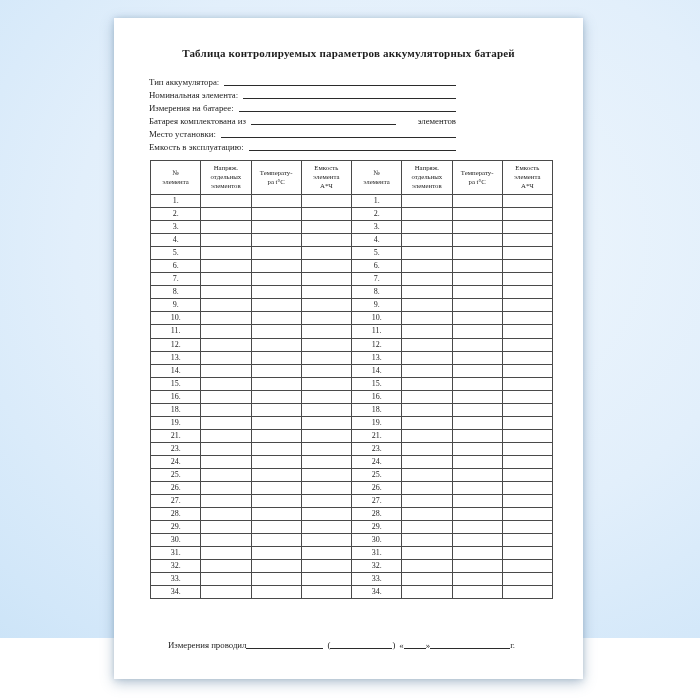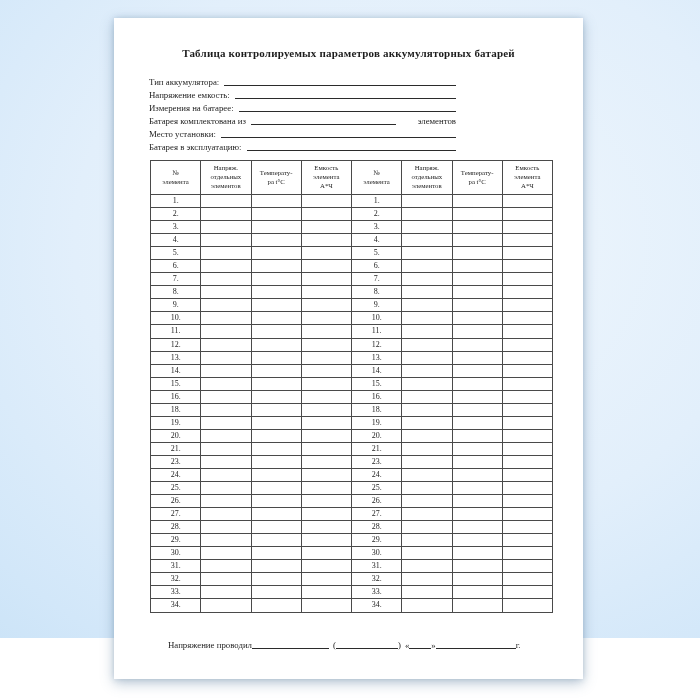--- a/index.html
+++ b/index.html
@@ -127,41 +127,41 @@
 
     <h1 class="title">Таблица контролируемых параметров аккумуляторных батарей</h1>
 
     <div class="form">
       <div class="form-row">
         <span class="label">Тип аккумулятора:</span>
         <span class="fill"></span>
 
       </div>
       <div class="form-row">
-        <span class="label">Напряжение емкость:</span>
+        <span class="label">Номинальная элемента:</span>
         <span class="fill"></span>
 
       </div>
       <div class="form-row">
         <span class="label">Измерения на батарее:</span>
         <span class="fill"></span>
 
       </div>
       <div class="form-row">
         <span class="label">Батарея комплектована из</span>
         <span class="fill"></span>
         <span class="suffix">элементов</span>
       </div>
       <div class="form-row">
         <span class="label">Место установки:</span>
         <span class="fill"></span>
 
       </div>
       <div class="form-row">
-        <span class="label">Батарея в эксплуатацию:</span>
+        <span class="label">Емкость в эксплуатацию:</span>
         <span class="fill"></span>
 
       </div>
     </div>
 
     <table class="params">
       <colgroup>
         <col style="width:12.5%">
           <col style="width:12.5%">
           <col style="width:12.5%">
@@ -370,30 +370,20 @@
             <td>19.</td>
             <td></td>
             <td></td>
             <td></td>
             <td>19.</td>
             <td></td>
             <td></td>
             <td></td>
           </tr>
           <tr>
-            <td>20.</td>
-            <td></td>
-            <td></td>
-            <td></td>
-            <td>20.</td>
-            <td></td>
-            <td></td>
-            <td></td>
-          </tr>
-          <tr>
             <td>21.</td>
             <td></td>
             <td></td>
             <td></td>
             <td>21.</td>
             <td></td>
             <td></td>
             <td></td>
           </tr>
           <tr>
@@ -513,21 +503,21 @@
             <td></td>
             <td>34.</td>
             <td></td>
             <td></td>
             <td></td>
           </tr>
         </tbody>
     </table>
 
     <div class="footer">
-      <span>Напряжение проводил</span>
+      <span>Измерения проводил</span>
       <span class="fl w77"></span>
       <span class="sp-left">(</span>
       <span class="fl w62"></span>
       <span>)</span>
       <span class="sp-left">«</span>
       <span class="fl w22"></span>
       <span>»</span>
       <span class="fl w80"></span>
       <span>г.</span>
     </div>

